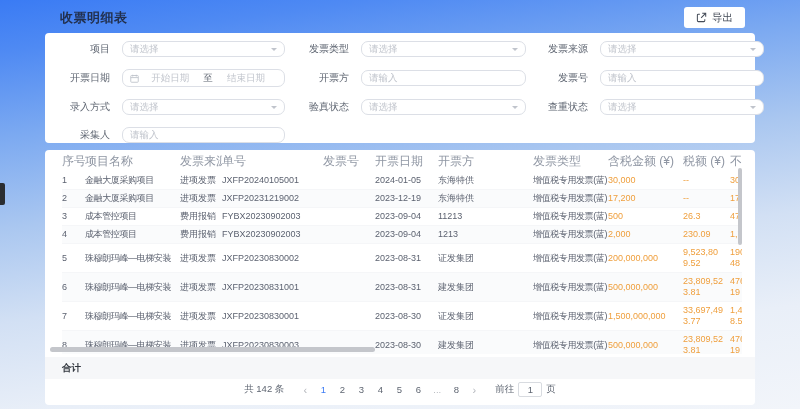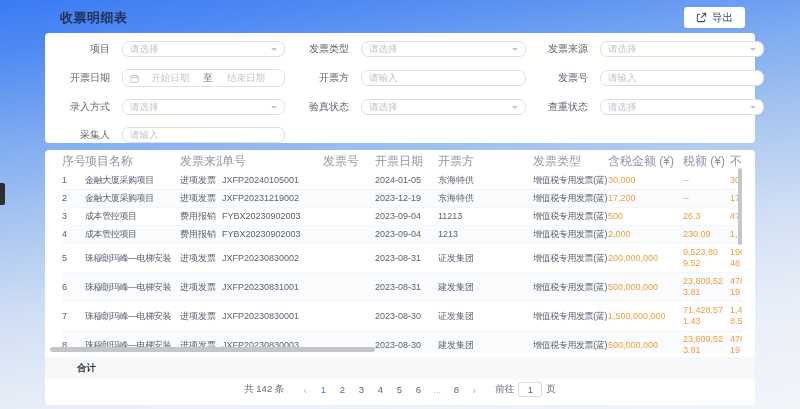--- a/index.html
+++ b/index.html
@@ -43,21 +43,21 @@
   table { border-collapse:collapse; table-layout:fixed; width:728px; margin-left:17px; }
   thead th { font-size:12px; font-weight:normal; color:#8f96a3; text-align:left; height:22px; padding:0 6px 0 0; white-space:nowrap; overflow:hidden; }
   tbody td { font-size:9px; color:#5c6270; padding:3px 6px 3px 0; line-height:11px; border-bottom:1px solid #f5f6f8; white-space:nowrap; overflow:hidden; }
   tbody tr:nth-child(even) { background:#fafbfc; }
   tbody td.num { color:#ef9f3d; white-space:normal; word-break:break-all; overflow:visible; }
   tbody td.tight { letter-spacing:-0.4px; }
   .vscroll { position:absolute; right:13px; top:18px; width:4px; height:77px; background:#c4c6cb; border-radius:2px; cursor:pointer; }
   .hscroll { position:absolute; left:5px; top:197px; width:325px; height:5px; background:#c4c6cb; border-radius:3px; cursor:pointer; }
 
   
-  .summary { position:absolute; left:0; top:207px; width:710px; height:22px; background:#f6f7f9; display:flex; align-items:center; padding-left:32px; font-size:9.5px; font-weight:bold; color:#31363e; }
+  .summary { position:absolute; left:0; top:207px; width:710px; height:22px; background:#f6f7f9; display:flex; align-items:center; padding-left:17px; font-size:9.5px; font-weight:bold; color:#31363e; }
   .totals { margin-left:auto; margin-right:33px; display:flex; gap:18px; }
   .tot { display:flex; gap:4px; white-space:nowrap; }
 
   
   .pagination { position:absolute; left:0; top:232px; width:710px; display:flex; justify-content:center; align-items:center; gap:5px; font-size:9.5px; color:#5f6672; }
   .pg-total { margin-right:10px; }
   .arrow { color:#b4b7bd; width:12px; text-align:center; cursor:pointer; font-size:11px; }
   .page { min-width:14px; text-align:center; cursor:pointer; }
   .page.active { color:#3d7cf5; }
   .page.dots { color:#b4b7bd; cursor:default; }
@@ -261,21 +261,21 @@
           <tr>
             <td>7</td>
             <td class="tight">珠穆朗玛峰—电梯安装</td>
             <td>进项发票</td>
             <td>JXFP20230830001</td>
             <td></td>
             <td>2023-08-30</td>
             <td>证发集团</td>
             <td class="tight">增值税专用发票(蓝)</td>
             <td class="num">1,500,000,000</td>
-            <td class="num">71,428,571.43</td>
+            <td class="num">33,697,493.77</td>
             <td class="num">1,428,571,428.57</td>
           </tr>
           <tr>
             <td>8</td>
             <td class="tight">珠穆朗玛峰—电梯安装</td>
             <td>进项发票</td>
             <td>JXFP20230830003</td>
             <td></td>
             <td>2023-08-30</td>
             <td>建发集团</td>

